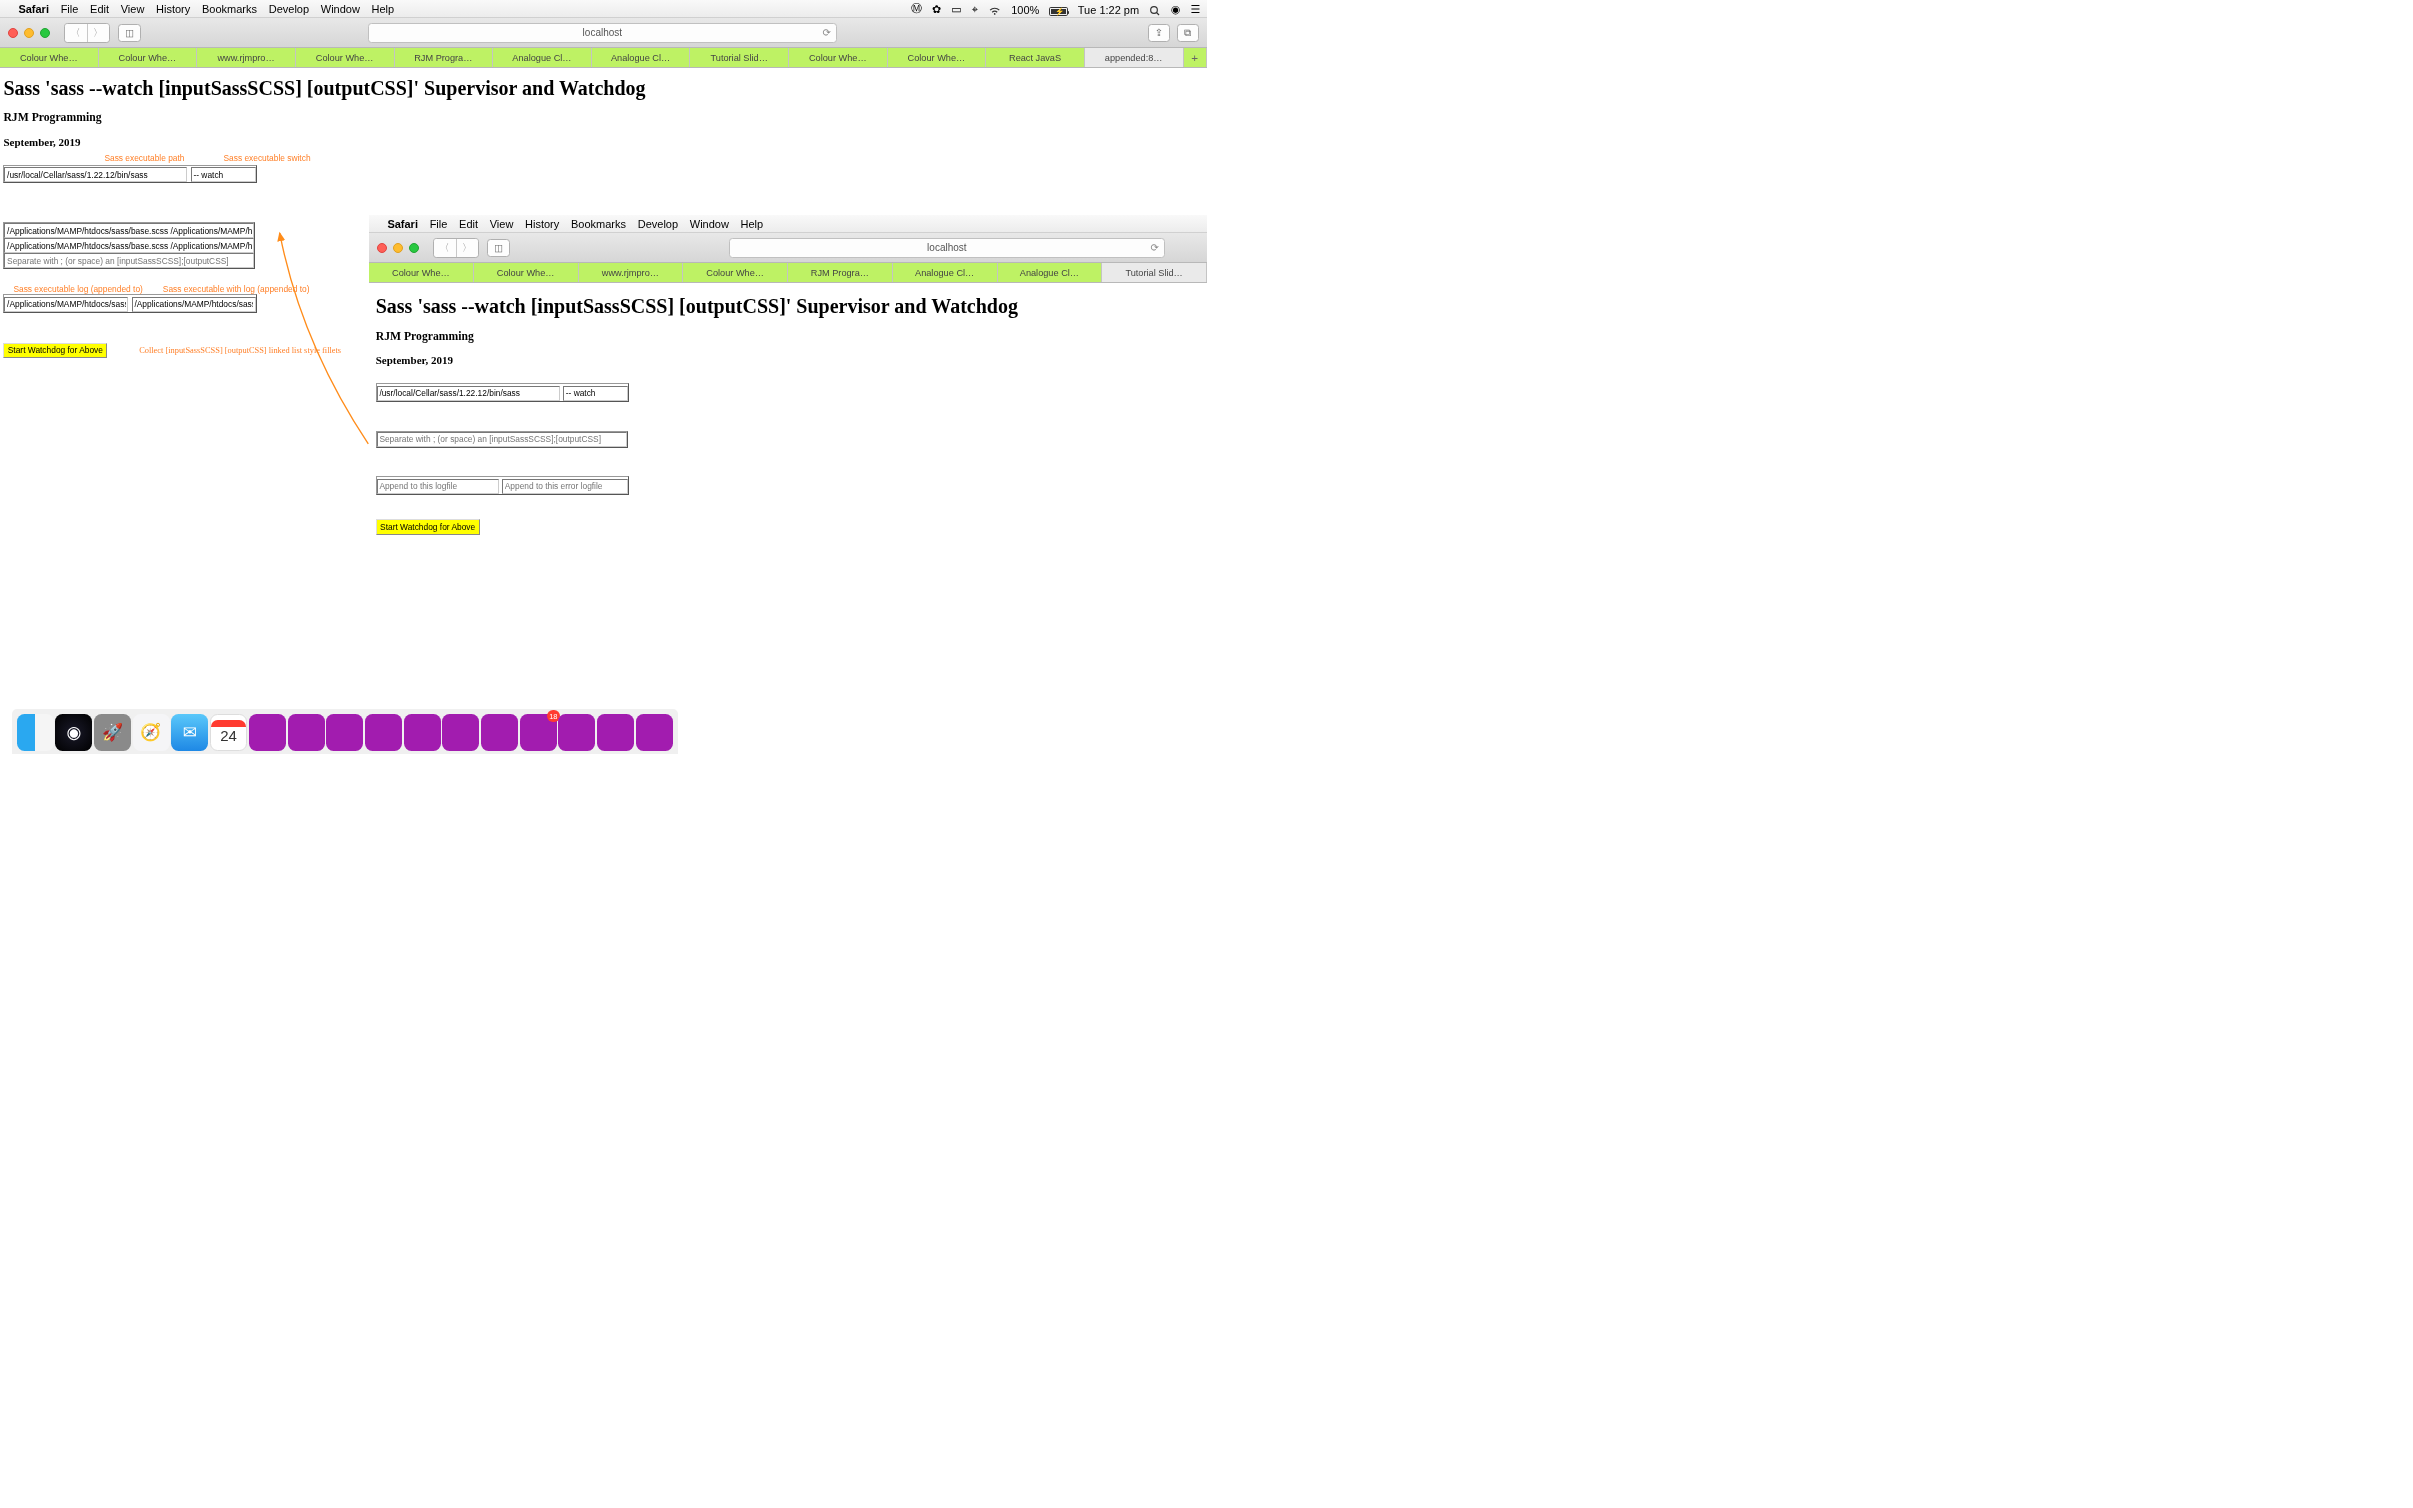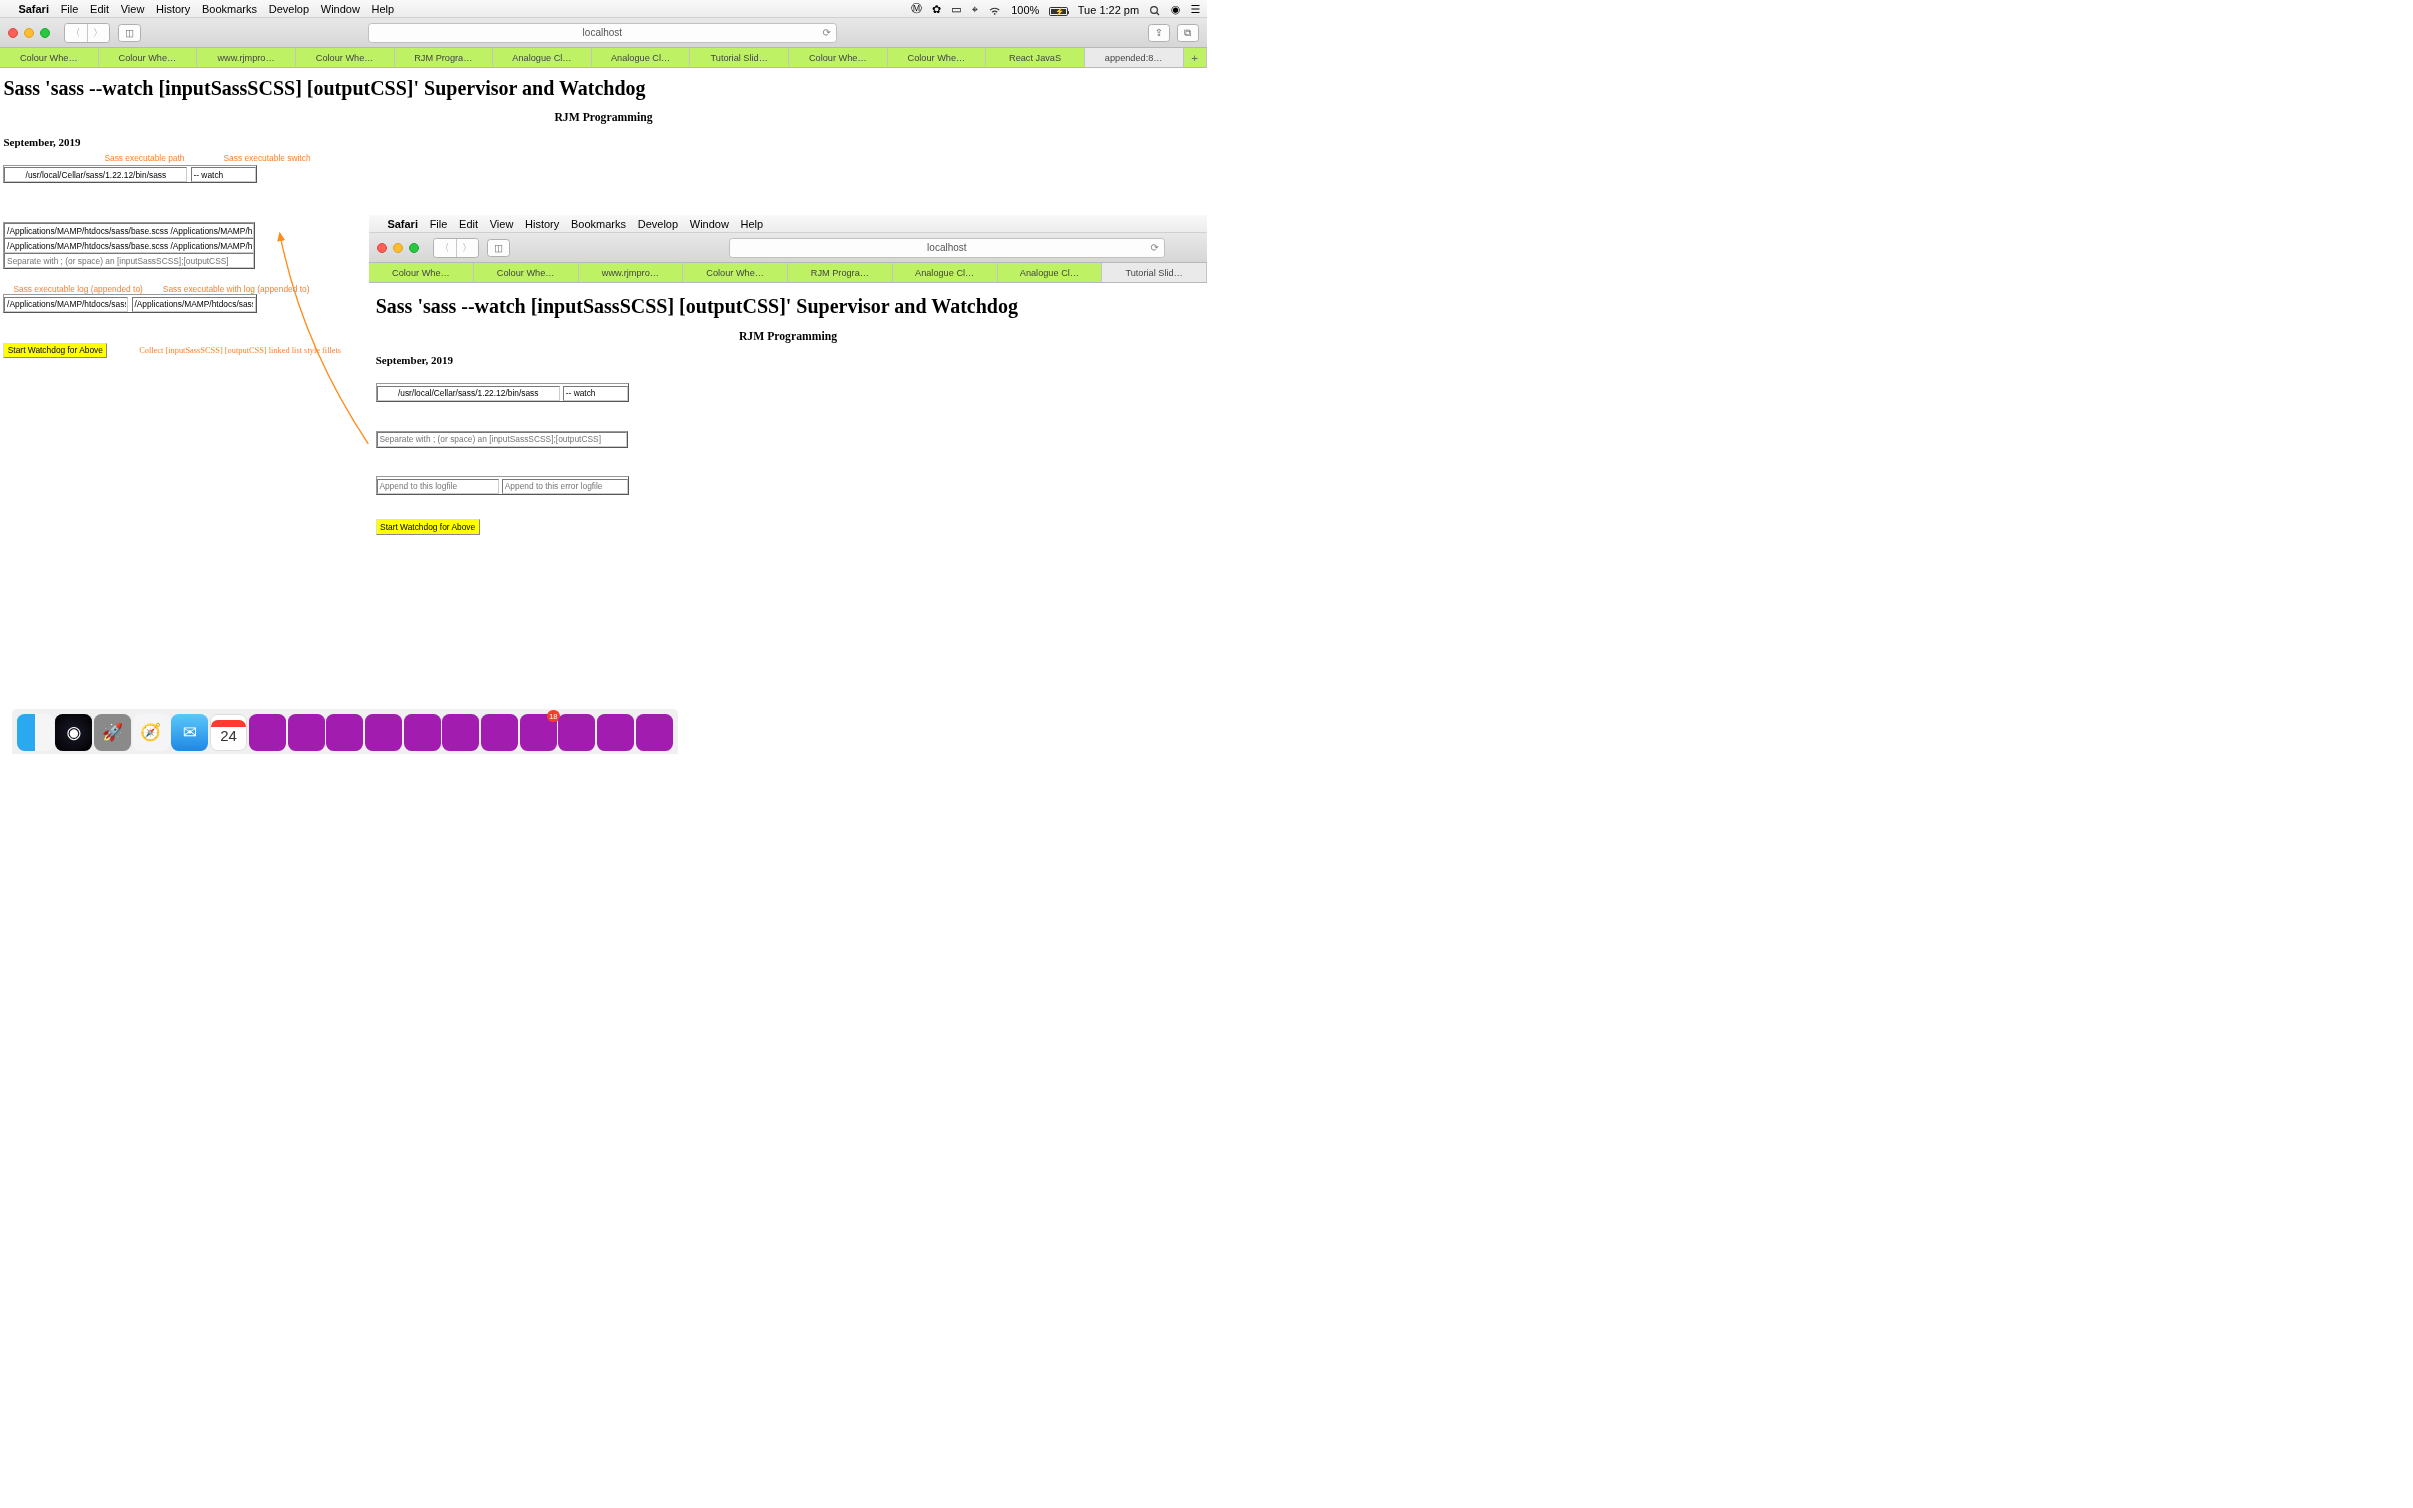--- a/index.html
+++ b/index.html
@@ -60,32 +60,32 @@
 
 
 .tabstrip{height:20px;background:#bef264;border-bottom:0.8px solid #b8b8b8;display:flex;font-size:9.2px;color:#444;justify-content:center;}
 .tab{flex:1;display:flex;align-items:center;justify-content:center;border-right:0.8px solid #c4c4c4;min-width:0;padding:0 3.4px;white-space:nowrap;overflow:hidden;text-overflow:ellipsis;}
 .tab.active{background:#eaeaea;}
 .tab.add{flex:0 0 23.5px;font-size:11.7px;color:#666;}
 
 
 .page{padding:8.4px 3.4px;font-family:"Times New Roman",serif;}
 .page h1{font-size:20px;font-weight:bold;margin-bottom:11.7px;}
-.page h3{font-size:11.7px;font-weight:bold;margin-bottom:11.7px;text-align:center;}
+.page h3{font-size:11.7px;font-weight:bold;margin-bottom:11.7px;}
 .page h4{font-size:11px;font-weight:bold;margin-bottom:5px;}
 
 .label-row{display:flex;font-size:8.4px;font-family:Arial,sans-serif;}
 .lbl{color:#ff7f27;}
 .lbl.a{margin-left:101px;}
 .lbl.b{margin-left:39px;}
 
 .box-outer{border:1.7px solid #999;border-right-color:#555;border-bottom-color:#555;display:inline-block;margin-top:1.7px;}
 .box-outer2{border:1.7px solid #999;border-right-color:#555;border-bottom-color:#555;display:inline-block;}
 .inp{border:1.7px inset #ccc;font-family:Arial,sans-serif;font-size:8.4px;padding:0.8px 1.7px;height:15px;}
-.inp.path{width:183px;text-align:center;}
+.inp.path{width:183px;}
 .inp.sw{width:65px;}
 .inp.full{width:250px;display:block;}
 .inp.pl{color:#999;}
 .inp.half{width:124px;}
 
 .btn-yellow{background:#ffff00;border:1.7px outset #ddd;font-family:Arial,sans-serif;font-size:8.4px;padding:1.7px 3.4px;display:inline-block;}
 
 .section-gap{height:39px;}
 .small-gap{height:15px;}
 

